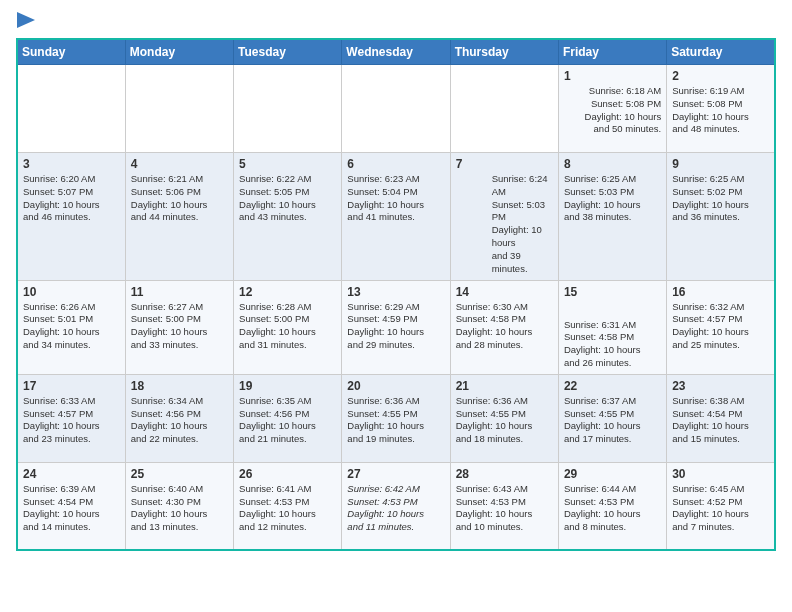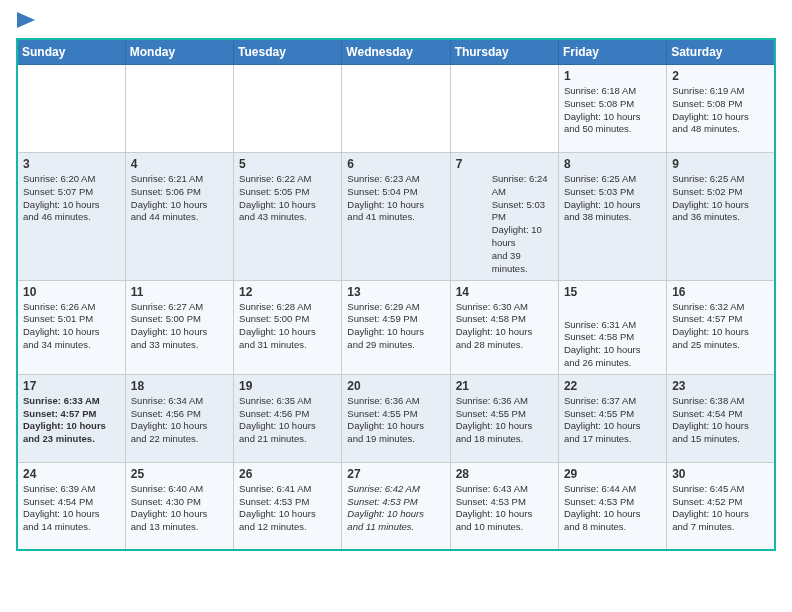--- a/index.html
+++ b/index.html
@@ -135,21 +135,21 @@
     </thead>
     <tbody id="calendar-body">
     <tr>
           <td class="empty" style="background: rgb(255, 255, 255);"></td>
           <td class="empty" style="background: rgb(255, 255, 255);"></td>
           <td class="empty" style="background: rgb(255, 255, 255);"></td>
           <td class="empty" style="background: rgb(255, 255, 255);"></td>
           <td class="empty" style="background: rgb(255, 255, 255);"></td>
           <td>
             <span class="day-num">1</span>
-            <div class="day-info" style="white-space: pre-line;">Sunrise: 6:18 AM
+            <div class="day-info" style="white-space: pre-line; text-align: right;">Sunrise: 6:18 AM
 Sunset: 5:08 PM
 Daylight: 10 hours
 and 50 minutes.</div>
           </td>
           <td>
             <span class="day-num">2</span>
             <div class="day-info" style="white-space: pre-line;">Sunrise: 6:19 AM
 Sunset: 5:08 PM
 Daylight: 10 hours
 and 48 minutes.</div>
@@ -253,21 +253,21 @@
             <span class="day-num">16</span>
             <div class="day-info" style="white-space: pre-line;">Sunrise: 6:32 AM
 Sunset: 4:57 PM
 Daylight: 10 hours
 and 25 minutes.</div>
           </td>
         </tr>
         <tr>
           <td>
             <span class="day-num">17</span>
-            <div class="day-info" style="white-space: pre-line; font-weight: bold;">Sunrise: 6:33 AM
+            <div class="day-info" style="white-space: pre-line;">Sunrise: 6:33 AM
 Sunset: 4:57 PM
 Daylight: 10 hours
 and 23 minutes.</div>
           </td>
           <td>
             <span class="day-num">18</span>
             <div class="day-info" style="white-space: pre-line;">Sunrise: 6:34 AM
 Sunset: 4:56 PM
 Daylight: 10 hours
 and 22 minutes.</div>

